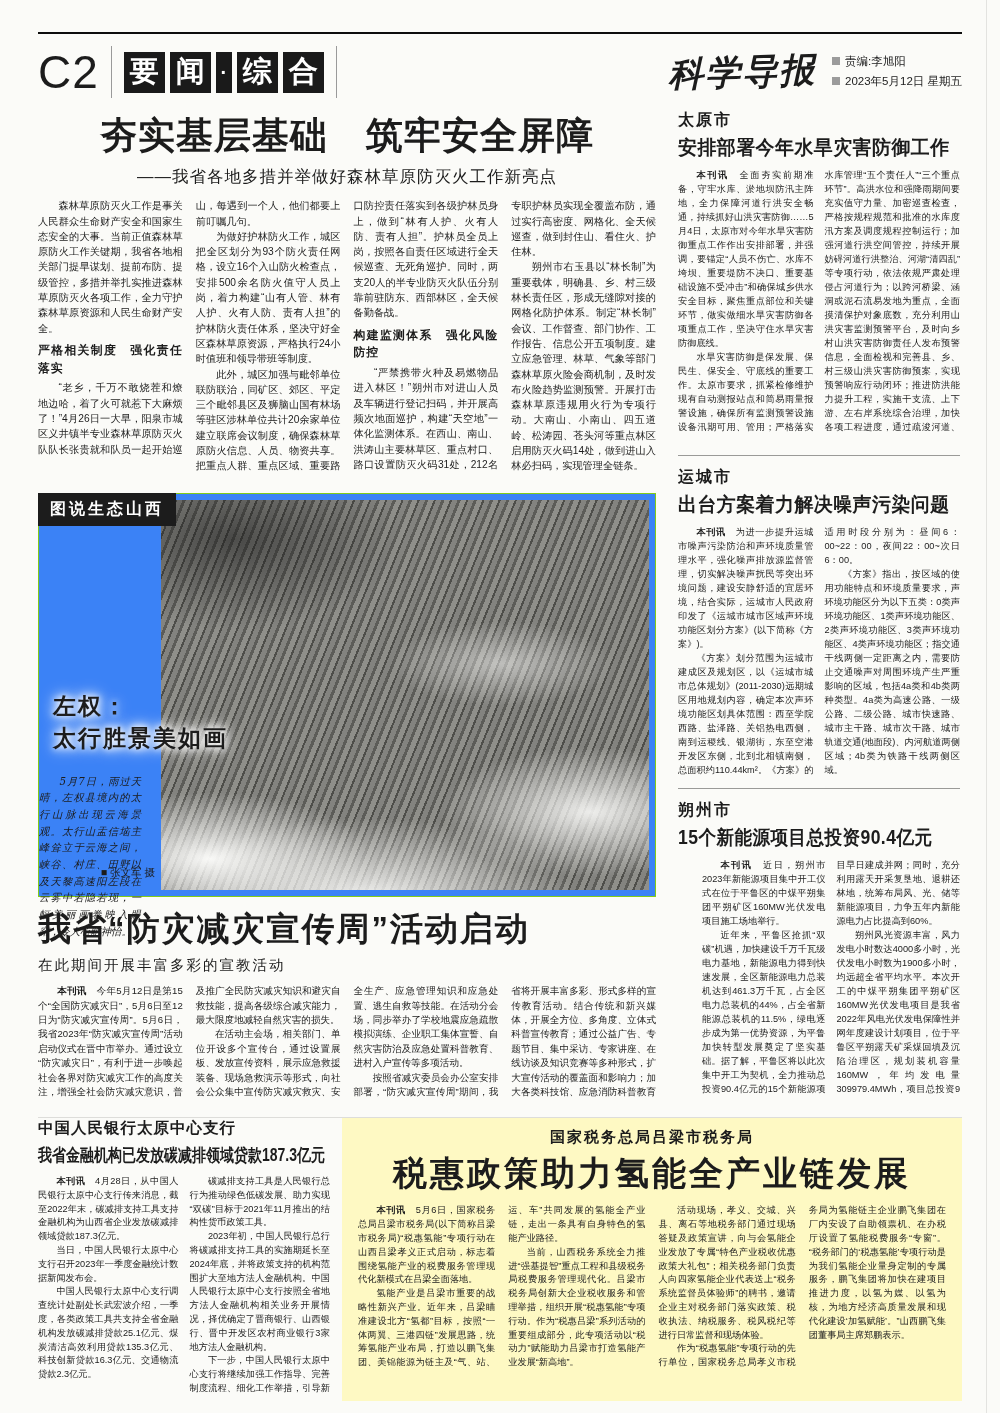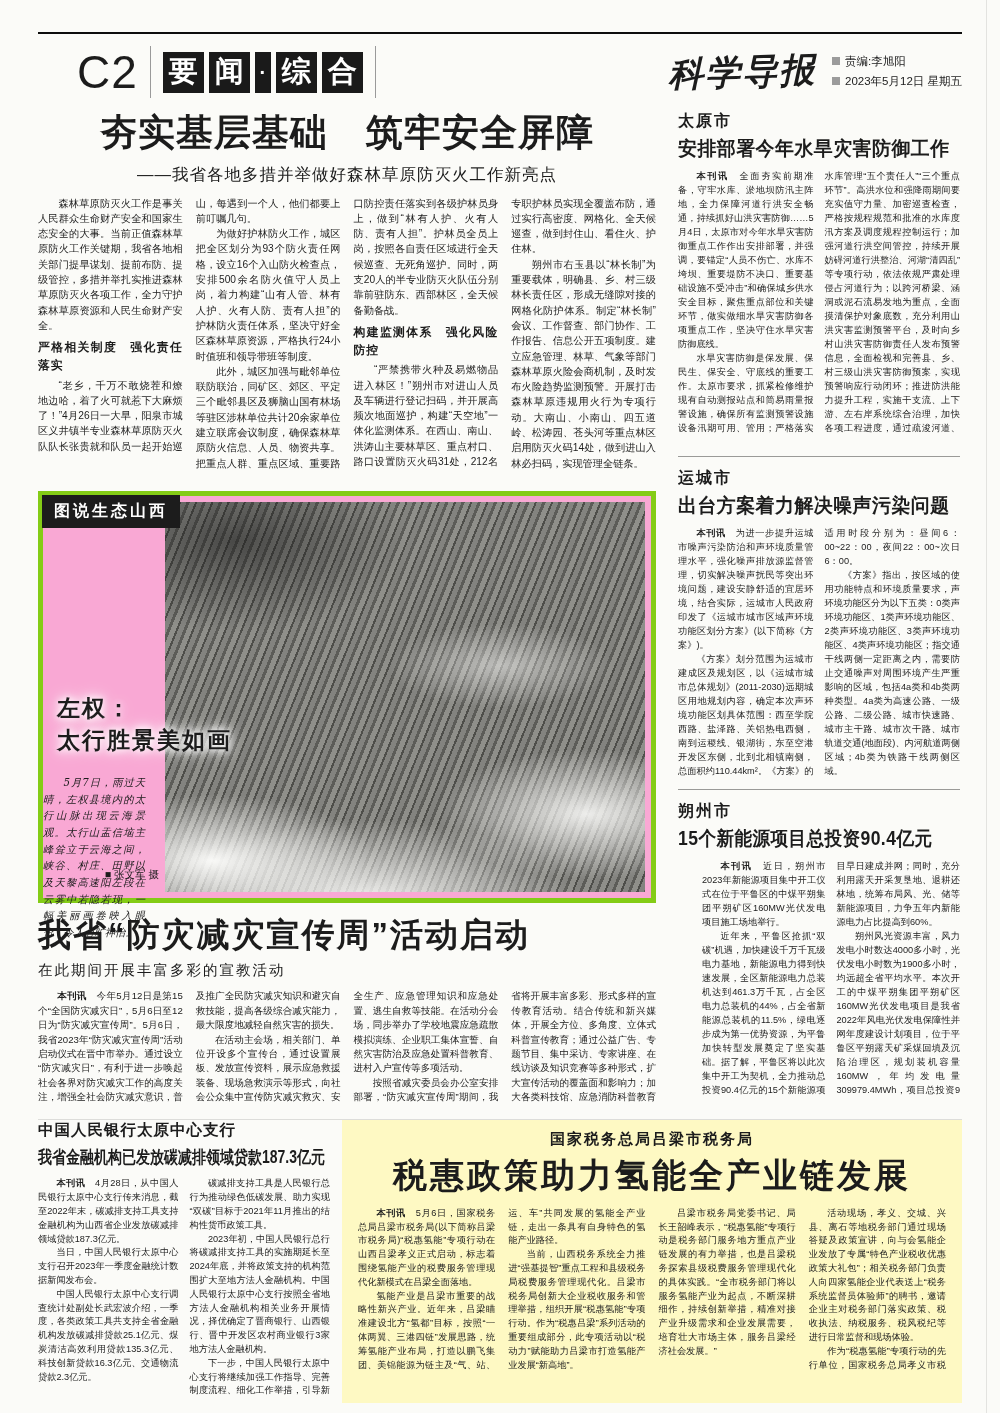--- a/index.html
+++ b/index.html
@@ -3,21 +3,21 @@
 <meta charset="utf-8">
 <style>
   html,body{margin:0;padding:0;}
   body{width:1000px;height:1413px;background:#fbfbf8;font-family:"Liberation Sans",sans-serif;color:#1c1c1c;position:relative;overflow:hidden;}
   .inner{padding:0 38px;position:relative;}
   .toprule{margin-top:32px;border-top:2px solid #0d0d0d;}
   .edge-line{position:absolute;top:0;right:13px;width:1px;height:1413px;background:#e3e3e0;}
 
   
   .hd{display:flex;align-items:center;padding:12px 0 10px;}
-  .edition{font-size:46px;font-weight:400;letter-spacing:1px;line-height:1;margin-left:39px;}
+  .edition{font-size:46px;font-weight:400;letter-spacing:1px;line-height:1;}
   .vbar{width:1px;height:52px;background:#9a9a9a;margin:0 12px;}
   .tiles{display:flex;align-items:center;gap:5px;}
   .tile{width:41px;height:41px;background:#1a1a1a;color:#fff;font-weight:bold;font-size:29px;display:flex;align-items:center;justify-content:center;}
   .tile.dot{width:16px;font-size:20px;}
   .hd-spacer{flex:1;}
   .masthead{font-family:"DejaVu Serif",serif;font-style:italic;font-weight:bold;font-size:35px;transform:rotate(-2deg);letter-spacing:2px;margin-right:16px;}
   .hd-info{font-size:11.5px;line-height:1.7;color:#222;}
   .sq{display:inline-block;width:8px;height:8px;background:#9b9b9b;margin-right:5px;}
 
   
@@ -27,21 +27,21 @@
   .rail{width:282px;}
 
   
   .m-head{font-size:37px;font-weight:900;text-align:center;letter-spacing:1px;margin:4px 0 0;line-height:1.15;}
   .m-sub{font-size:16.5px;text-align:center;margin:9px 0 0;letter-spacing:1px;}
   .m-body{margin-top:10px;height:283px;overflow:hidden;column-count:4;column-gap:13px;font-size:10.2px;line-height:1.5;text-align:justify;}
   .m-body p{margin:0;text-indent:2em;}
   .m-body h4{margin:6px 0 3px;font-size:11.8px;text-indent:0;letter-spacing:1px;}
 
   
-  .pbox{margin-top:12px;height:402px;border:5px solid #84cc16;position:relative;background:#f9a8d4;}
+  .pbox{margin-top:12px;height:402px;border:1px solid #84cc16;position:relative;background:#3b82f6;}
   .ptag{position:absolute;top:-1px;left:-1px;background:#1c1c1c;color:#fff;font-size:16px;font-weight:bold;letter-spacing:3px;padding:6px 12px;z-index:3;}
   .photo{position:absolute;left:122px;top:6px;right:6px;bottom:6px;z-index:1;
     background-color:#6e6e6a;
     background-image:
       radial-gradient(ellipse 230px 95px at 10% 92%, rgba(252,252,250,.97), rgba(252,252,250,0) 70%),
       radial-gradient(ellipse 300px 120px at 42% 103%, rgba(250,250,248,.95), rgba(250,250,248,0) 70%),
       radial-gradient(ellipse 210px 90px at 88% 80%, rgba(248,248,246,.9), rgba(248,248,246,0) 72%),
       radial-gradient(ellipse 160px 60px at 70% 42%, rgba(240,240,238,.55), rgba(240,240,238,0) 70%),
       radial-gradient(ellipse 260px 140px at 15% 10%, rgba(25,25,25,.55), rgba(25,25,25,0) 65%),
       repeating-linear-gradient(112deg, #83837f 0 5px, #5c5c58 5px 8px, #8f8f8a 8px 13px, #4e4e4a 13px 15px),
@@ -203,20 +203,19 @@
       </div>
     </article>
 
     <article class="tax">
       <h3 class="t-kicker">国家税务总局吕梁市税务局</h3>
       <h2 class="t-head">税惠政策助力氢能全产业链发展</h2>
       <div class="t-body">
         <p><b class="lead">本刊讯　</b><span>5月6日，国家税务总局吕梁市税务局(以下简称吕梁市税务局)“税惠氢能”专项行动在山西吕梁孝义正式启动，标志着围绕氢能产业的税费服务管理现代化新模式在吕梁全面落地。</span></p>
         <p>氢能产业是吕梁市重要的战略性新兴产业。近年来，吕梁瞄准建设北方“氢都”目标，按照“一体两翼、三港四链”发展思路，统筹氢能产业布局，打造以鹏飞集团、美锦能源为链主及“气、站、运、车”共同发展的氢能全产业链，走出一条具有自身特色的氢能产业路径。</p>
         <p>当前，山西税务系统全力推进“强基提智”重点工程和县级税务局税费服务管理现代化。吕梁市税务局创新大企业税收服务和管理举措，组织开展“税惠氢能”专项行动。作为“税惠吕梁”系列活动的重要组成部分，此专项活动以“税动力”赋能助力吕梁市打造氢能产业发展“新高地”。</p>
-        <p>吕梁市税务局党委书记、局长王韶峰表示，“税惠氢能”专项行动是税务部门服务地方重点产业链发展的有力举措，也是吕梁税务探索县级税费服务管理现代化的具体实践。“全市税务部门将以服务氢能产业为起点，不断深耕细作，持续创新举措，精准对接产业升级需求和企业发展需要，培育壮大市场主体，服务吕梁经济社会发展。”</p>
         <p>活动现场，孝义、交城、兴县、离石等地税务部门通过现场答疑及政策宣讲，向与会氢能企业发放了专属“特色产业税收优惠政策大礼包”；相关税务部门负责人向四家氢能企业代表送上“税务系统监督员体验师”的聘书，邀请企业主对税务部门落实政策、税收执法、纳税服务、税风税纪等进行日常监督和现场体验。</p>
         <p>作为“税惠氢能”专项行动的先行单位，国家税务总局孝义市税务局为氢能链主企业鹏飞集团在厂内安设了自助领票机、在办税厅设置了氢能税费服务“专窗”。“税务部门的‘税惠氢能’专项行动是为我们氢能企业量身定制的专属服务，鹏飞集团将加快在建项目推进力度，以氢为媒、以氢为核，为地方经济高质量发展和现代化建设‘加氢赋能’。”山西鹏飞集团董事局主席郑鹏表示。</p>
 
       </div>
     </article>
   </div>
 </div>
 
 </body></html>

